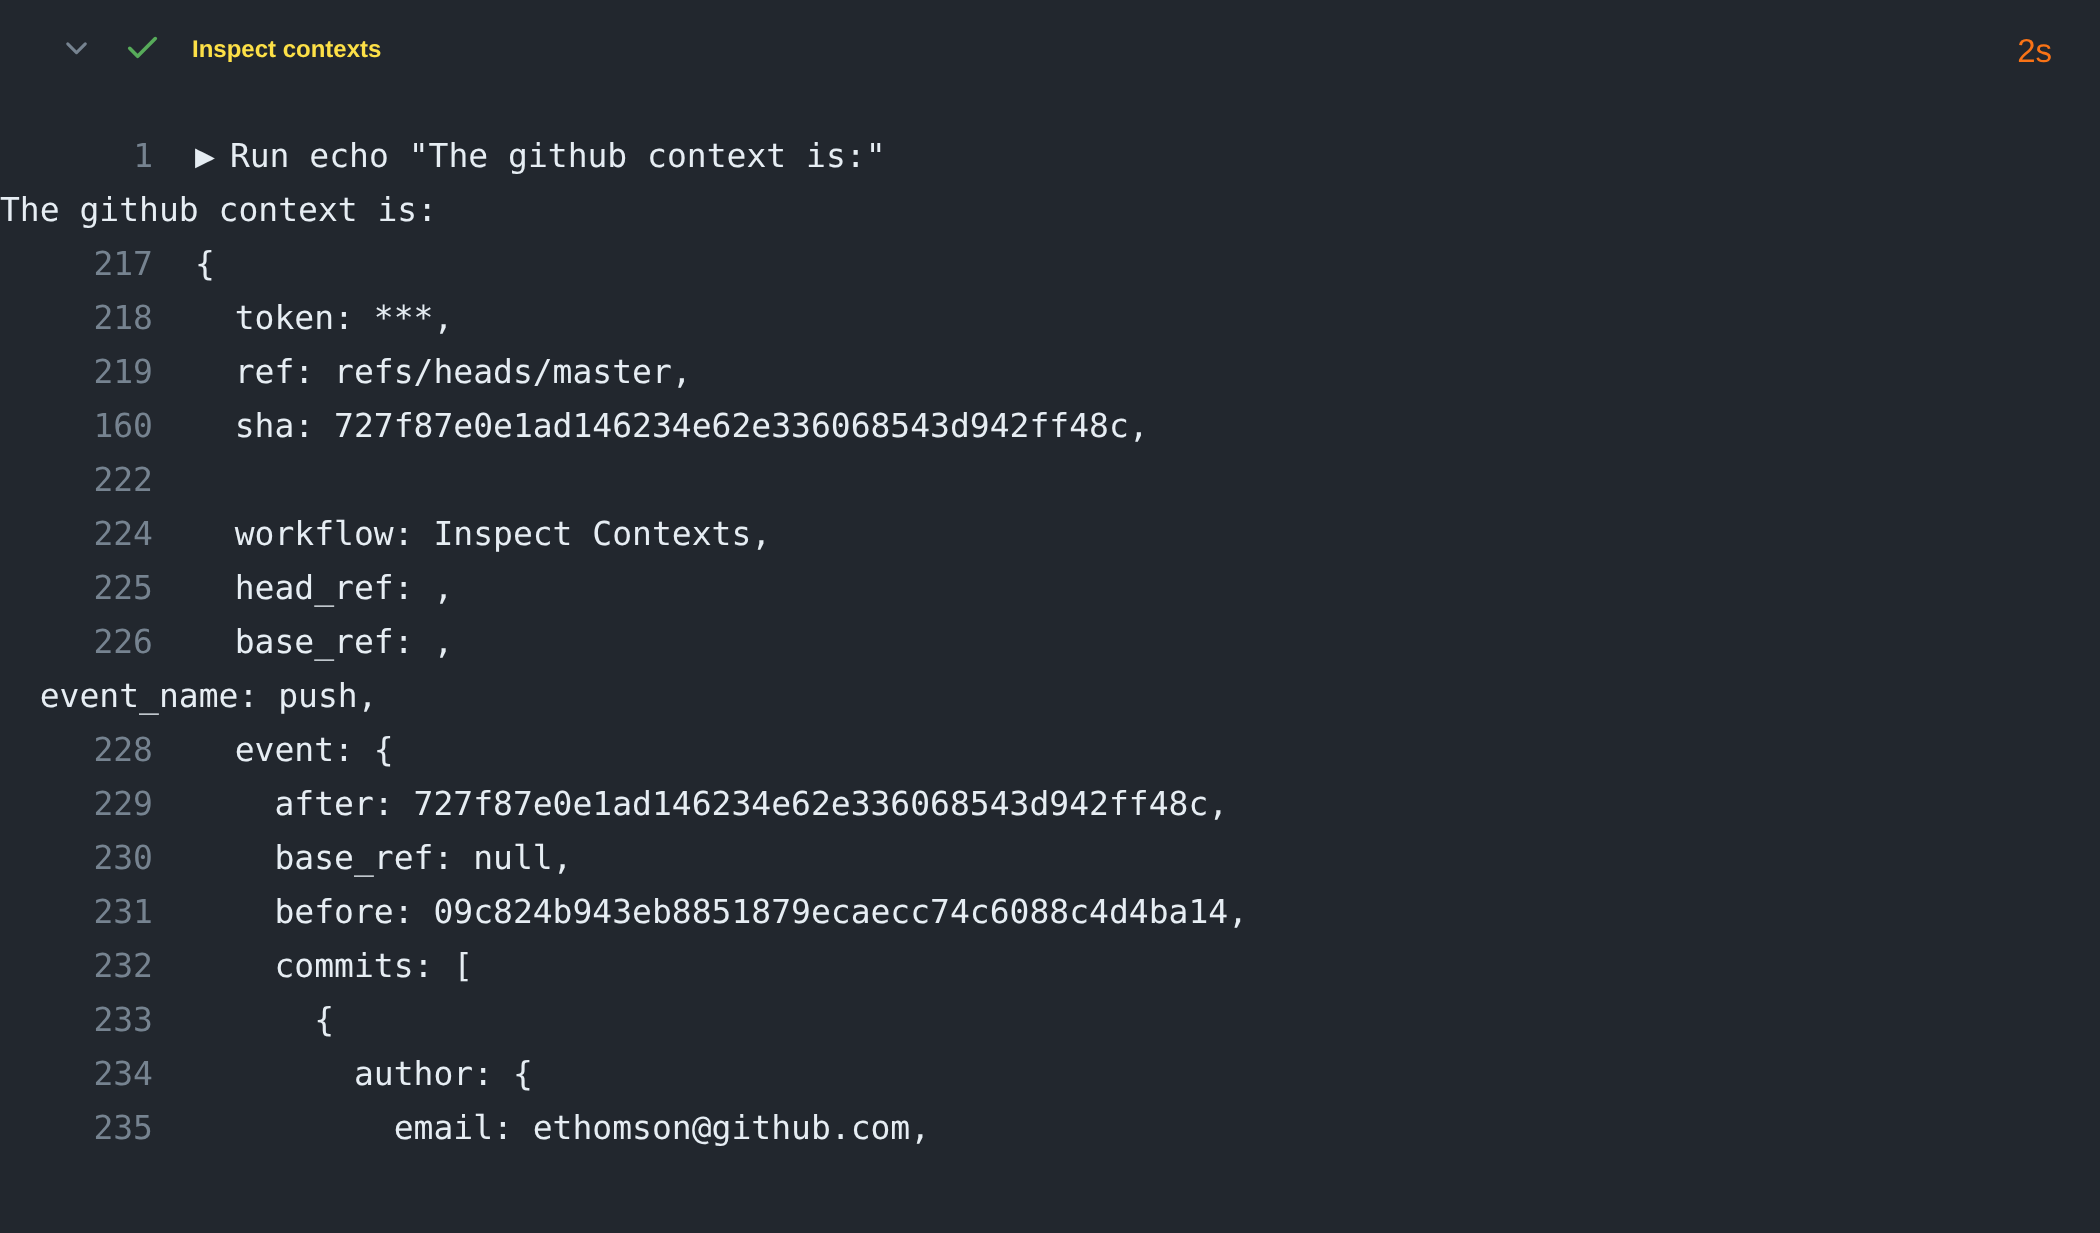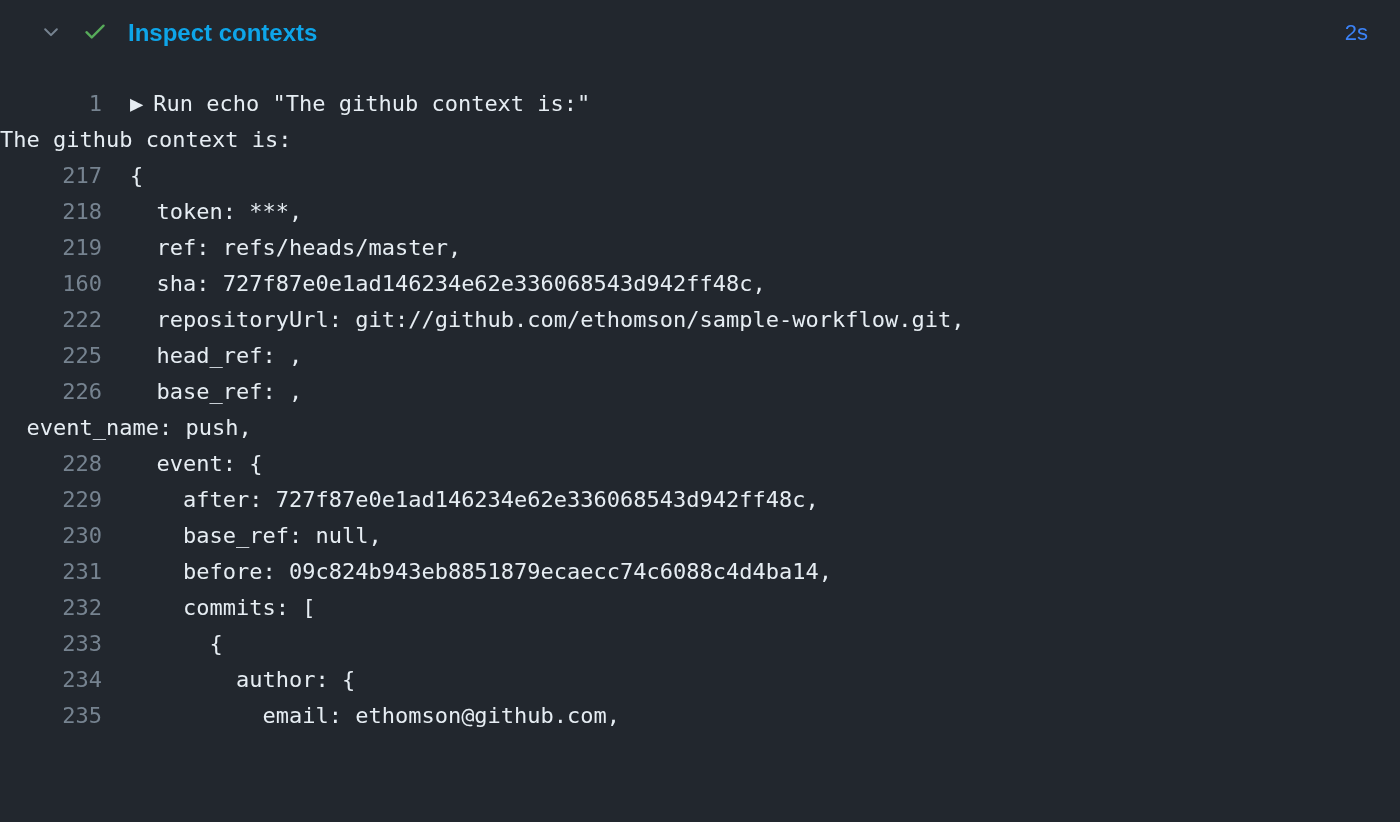--- a/index.html
+++ b/index.html
@@ -23,27 +23,27 @@
     }
     .chevron-down {
       color: #768390;
       flex-shrink: 0;
     }
     .check-icon {
       color: #57ab5a;
       flex-shrink: 0;
     }
     .step-title {
-      color: #0ea5e9;
+      color: #fde047;
       font-weight: 600;
-      font-size: 24px;
+      font-size: 16px;
       flex-grow: 1;
     }
     .step-duration {
-      color: #3b82f6;
+      color: #f97316;
       font-size: 22px;
       margin-left: 16px;
     }
     .log-container {
       font-family: ui-monospace, SFMono-Regular, "SF Mono", Menlo, Consolas, monospace;
       font-size: 22px;
       line-height: 36px;
       padding-top: 20px;
     }
     .log-line {
@@ -87,21 +87,22 @@
   <span class="step-duration">2s</span>
 </div>
 
 <div class="log-container" id="log-container">
     <div class="log-line"><span class="line-number">1</span><span class="line-content"><span class="collapse-marker">▶</span><span>Run echo "The github context is:"</span></span></div>
     <div class="log-line"><span class="line-content"><span>The github context is:</span></span></div>
     <div class="log-line"><span class="line-number">217</span><span class="line-content"><span>{</span></span></div>
     <div class="log-line"><span class="line-number">218</span><span class="line-content"><span>  token: ***,</span></span></div>
     <div class="log-line"><span class="line-number">219</span><span class="line-content"><span>  ref: refs/heads/master,</span></span></div>
     <div class="log-line"><span class="line-number">160</span><span class="line-content"><span>  sha: 727f87e0e1ad146234e62e336068543d942ff48c,</span></span></div>
-    <div class="log-line"><span class="line-number">222</span><span class="line-content"><span>  repositoryUrl: git://github.com/ethomson/sample-workflow.git,</span></span></div>
+    <div class="log-line"><span class="line-number">222</span></div>
+    <div class="log-line"><span class="line-number">224</span><span class="line-content"><span>  workflow: Inspect Contexts,</span></span></div>
     <div class="log-line"><span class="line-number">225</span><span class="line-content"><span>  head_ref: ,</span></span></div>
     <div class="log-line"><span class="line-number">226</span><span class="line-content"><span>  base_ref: ,</span></span></div>
     <div class="log-line"><span class="line-content"><span>  event_name: push,</span></span></div>
     <div class="log-line"><span class="line-number">228</span><span class="line-content"><span>  event: {</span></span></div>
     <div class="log-line"><span class="line-number">229</span><span class="line-content"><span>    after: 727f87e0e1ad146234e62e336068543d942ff48c,</span></span></div>
     <div class="log-line"><span class="line-number">230</span><span class="line-content"><span>    base_ref: null,</span></span></div>
     <div class="log-line"><span class="line-number">231</span><span class="line-content"><span>    before: 09c824b943eb8851879ecaecc74c6088c4d4ba14,</span></span></div>
     <div class="log-line"><span class="line-number">232</span><span class="line-content"><span>    commits: [</span></span></div>
     <div class="log-line"><span class="line-number">233</span><span class="line-content"><span>      {</span></span></div>
     <div class="log-line"><span class="line-number">234</span><span class="line-content"><span>        author: {</span></span></div>

